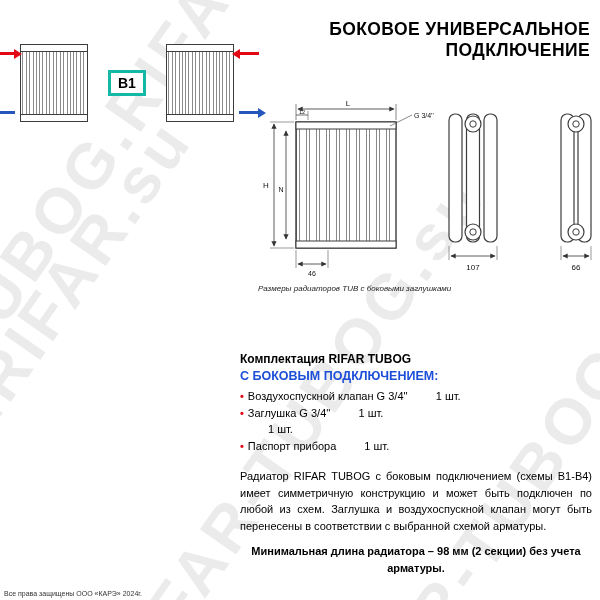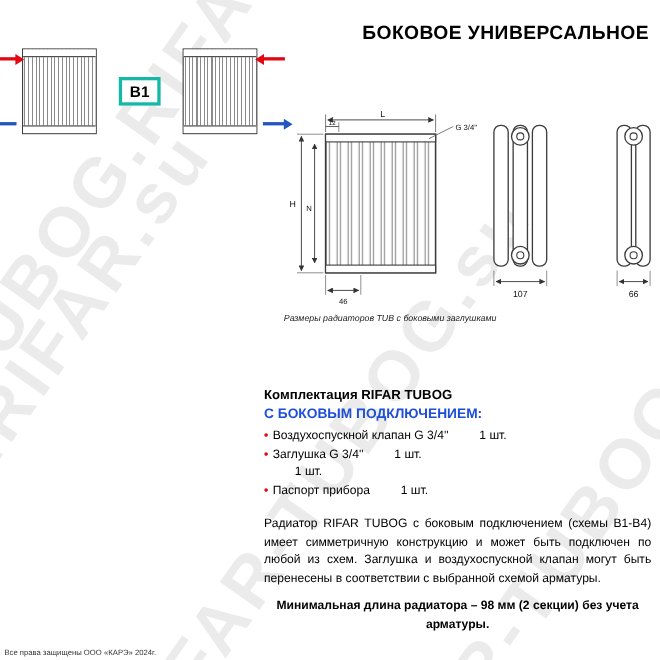--- a/index.html
+++ b/index.html
@@ -93,20 +93,21 @@
 </head>
 <body>
 
 <div class="wm wm1">TUBOG.RIFAR.su</div>
 <div class="wm wm2">RIFAR-TUBOG.su</div>
 <div class="wm wm3">TUBOG.RIFAR.su</div>
 <div class="wm wm4">RIFAR-TUBOG.su</div>
 
 <div class="title">
   <div>БОКОВОЕ УНИВЕРСАЛЬНОЕ</div>
+  <div>ПОДКЛЮЧЕНИЕ</div>
 </div>
 
 <div id="schemes">
     <div class="scheme-row">
       <div class="variant">
         <div class="rad">
           <span class="arrow red left top pt-right"></span>
           <span class="arrow blue left bottom pt-left"></span>
         </div>
       </div>

